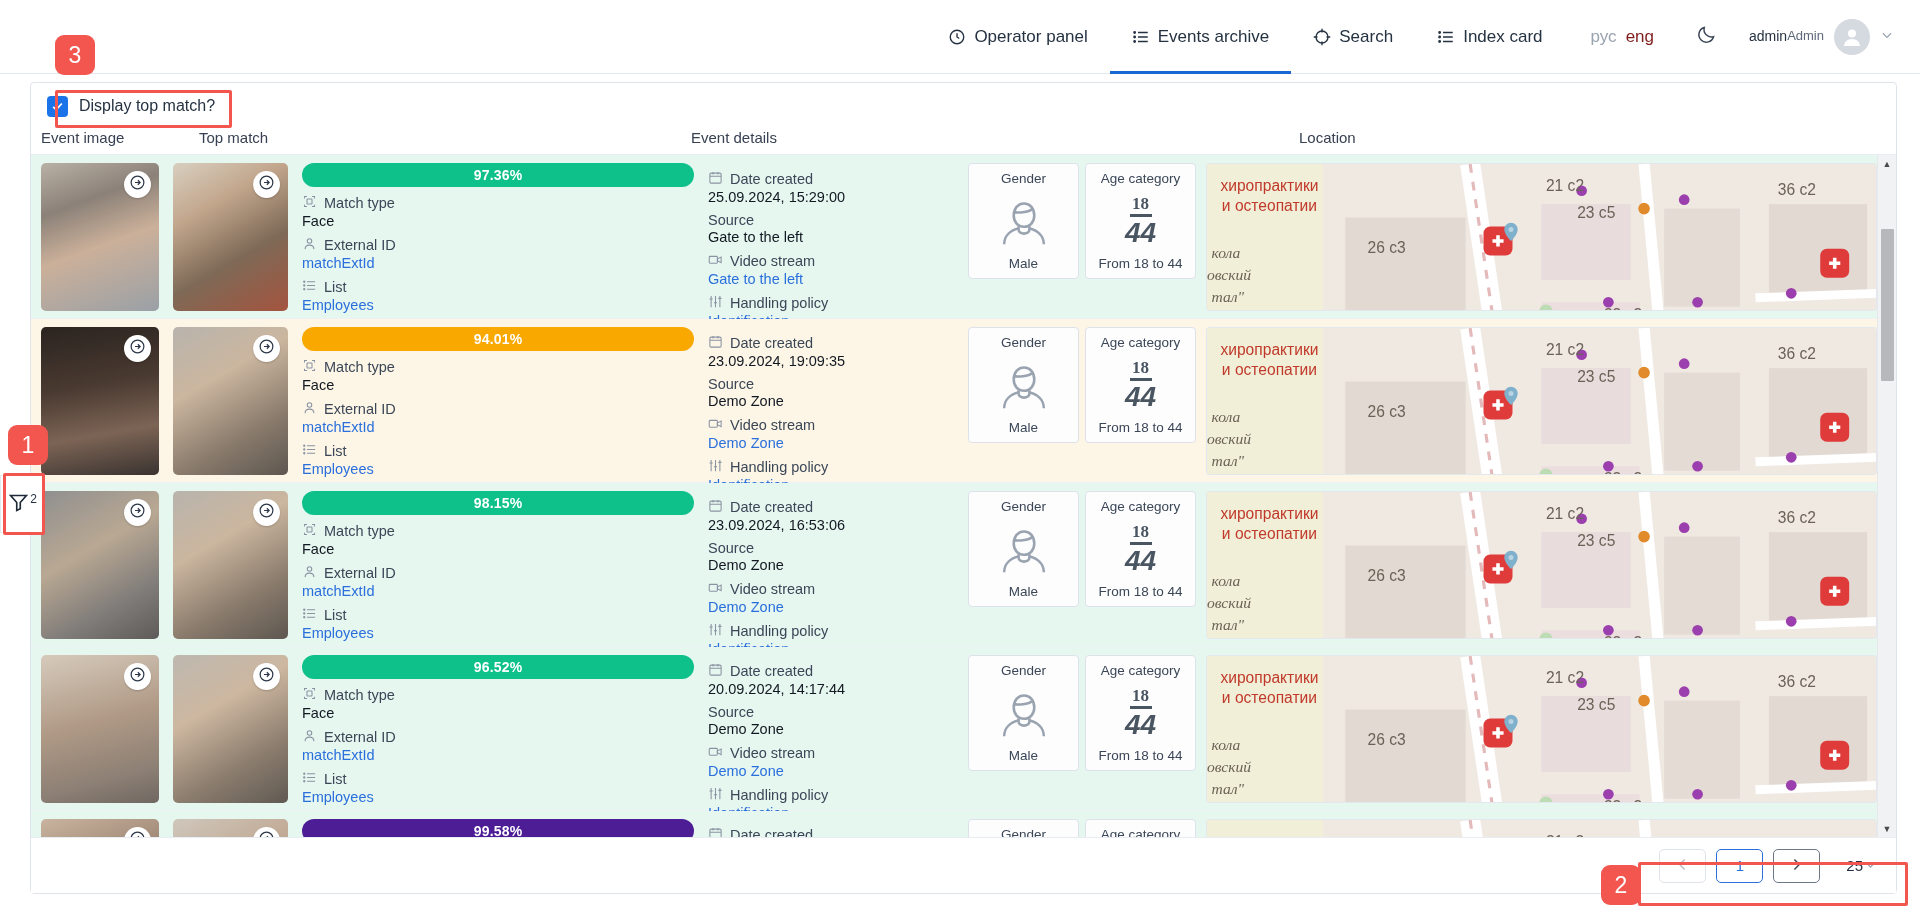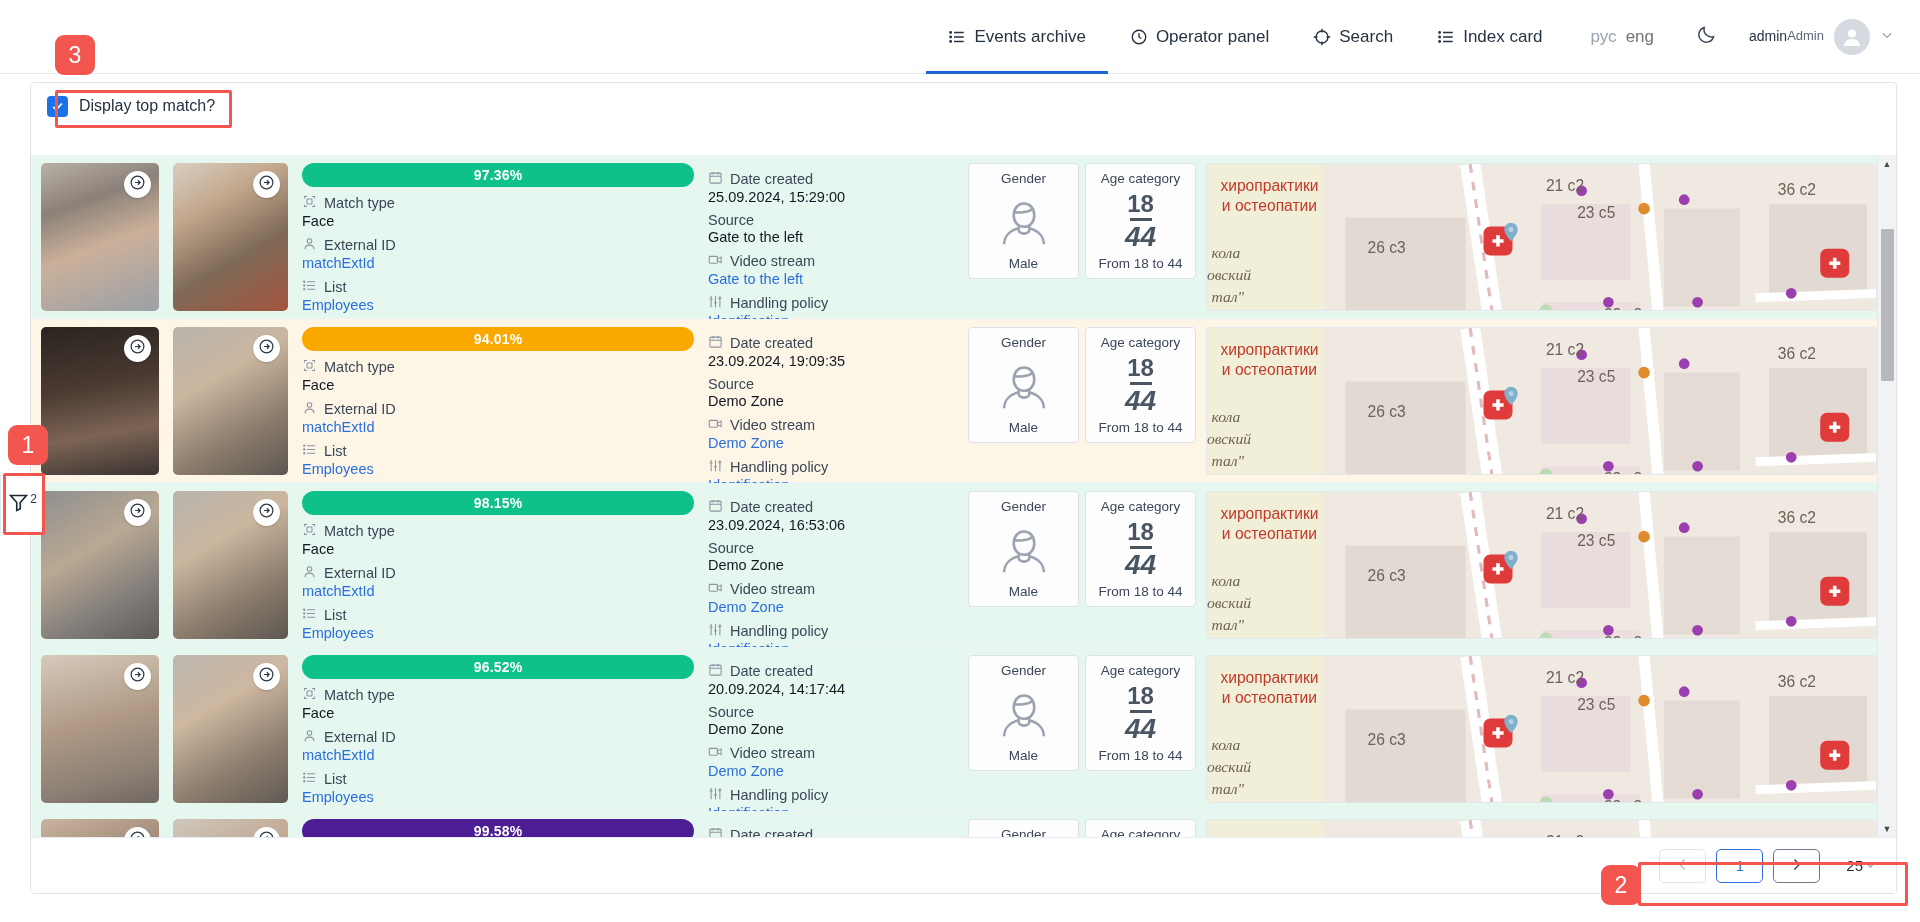--- a/index.html
+++ b/index.html
@@ -28,21 +28,21 @@
   }
   .nav-item.active { }
   .nav-item.active::after {
     content: ""; position: absolute; left: 0; right: 0; bottom: 0;
     height: 3px; background: #1867d2;
   }
   .nav-icon { display: inline-flex; width: 18px; height: 18px; align-items: center; justify-content: center; color: #253242; }
   .lang { display: flex; align-items: center; gap: 9px; padding: 0 16px 0 26px; font-size: 17px; }
   .lang span { cursor: pointer; }
   .lang .ru { color: #9aa3b0; }
-  .lang .en { color: #737373; }
+  .lang .en { color: #7f1d1d; }
   .moon { padding: 0 26px; cursor: pointer; color: #3b4757; display: flex; align-items: center; }
   .userbox { display: flex; align-items: center; gap: 10px; padding: 0 26px 0 6px; cursor: pointer; }
   .user-names { display: flex; flex-direction: row; align-items: center; line-height: 1.25; }
   .user-login { font-size: 14px; color: #253242; }
   .user-role  { font-size: 13px; color: #5d6878; }
   .avatar {
     width: 36px; height: 36px; border-radius: 50%;
     background: #d5d9e0; display: flex; align-items: center; justify-content: center;
   }
   .caret-down { color: #9aa3b0; font-size: 13px; }
@@ -127,21 +127,21 @@
     width: 111px; height: 116px;
     border: 1px solid #dde2ea; border-radius: 4px;
     background: #fdfdfe; display: flex; flex-direction: column;
     align-items: center; justify-content: space-between;
     padding: 7px 4px;
   }
   .attr-title { font-size: 13.5px; color: #3b4757; }
   .attr-val { font-size: 13.5px; color: #3b4757; }
   .attr-mid { flex: 1; display: flex; align-items: center; justify-content: center; }
   .age-frac { display: flex; flex-direction: column; align-items: center; color: #4a5562; font-weight: bold; line-height: 1; }
-  .age-frac .n1 { font-size: 24px; }
+  .age-frac .n1 { font-size: 17px; font-family: Liberation Serif, serif; }
   .age-frac .bar { width: 22px; height: 3px; background: #4a5562; margin: 2px 0; }
   .age-frac .n2 { font-size: 28px; font-style: italic; }
 
   
   .map-col { flex: 1 1 auto; height: 148px; border-radius: 3px; overflow: hidden; position: relative; border: 1px solid #e3e7ee; text-decoration: underline; }
   .map-bg { position: absolute; inset: 0; }
   .map-pin { position: absolute; width: 20px; height: 26px; }
 
   
   .vscroll {
@@ -198,43 +198,43 @@
   .anno-box {
     position: absolute; border: 3px solid #f2564f;
     border-radius: 2px; z-index: 39; pointer-events: none;
   }
 </style>
 </head>
 <body>
 
 <div class="topnav">
   <div class="nav-items">
+
+    <div class="nav-item">
+      <span class="nav-icon">
+        <svg viewBox="0 0 24 24" fill="none" stroke="currentColor" stroke-width="1.8">
+            <circle cx="12" cy="12" r="9"></circle>
+            <path d="M12 7v5l3 2"></path>
+          </svg>
+      </span>
+      <span>Operator panel</span>
+    </div>
 
     <div class="nav-item active">
       <span class="nav-icon">
         <svg viewBox="0 0 24 24" fill="none" stroke="currentColor" stroke-width="1.8">
             <path d="M8 6h13M8 12h13M8 18h13"></path>
             <circle cx="3.5" cy="6" r="1"></circle>
             <circle cx="3.5" cy="12" r="1"></circle>
             <circle cx="3.5" cy="18" r="1"></circle>
           </svg>
       </span>
       <span>Events archive</span>
     </div>
 
-    <div class="nav-item">
-      <span class="nav-icon">
-        <svg viewBox="0 0 24 24" fill="none" stroke="currentColor" stroke-width="1.8">
-            <circle cx="12" cy="12" r="9"></circle>
-            <path d="M12 7v5l3 2"></path>
-          </svg>
-      </span>
-      <span>Operator panel</span>
-    </div>
-
 
     <div class="nav-item">
       <span class="nav-icon">
         <svg viewBox="0 0 24 24" fill="none" stroke="currentColor" stroke-width="1.8">
             <circle cx="12" cy="12" r="8"></circle>
             <path d="M12 1v5M12 18v5M1 12h5M18 12h5"></path>
           </svg>
       </span>
       <span>Search</span>
     </div>
@@ -290,20 +290,26 @@
     <div class="chk-wrap">
       <span class="chk">
         <svg viewBox="0 0 24 24" fill="none" stroke="#ffffff" stroke-width="3.2">
             <path d="M4 12.5l5.5 5.5L20 6.5"></path>
           </svg>
       </span>
       <span class="chk-label">Display top match?</span>
     </div>
   </div>
 
+  <div class="col-head">
+    <span style="left:10px">Event image</span>
+    <span style="left:168px">Top match</span>
+    <span style="left:660px">Event details</span>
+    <span style="left:1268px">Location</span>
+  </div>
 
   <div class="scroll-area">
     <div class="rows" id="rows-host">
   <div class="row green">
 
     <div class="thumb">
       <div class="thumb-img" style="background:linear-gradient(160deg,#b9b0a6 0%,#8b8178 28%,#cbb09a 55%,#9aa0a6 100%)"></div>
       <div class="arrow-btn">
         <span><svg viewBox="0 0 24 24" fill="none" stroke="#2b3647" stroke-width="1.7">
                   <circle cx="12" cy="12" r="9"></circle>

